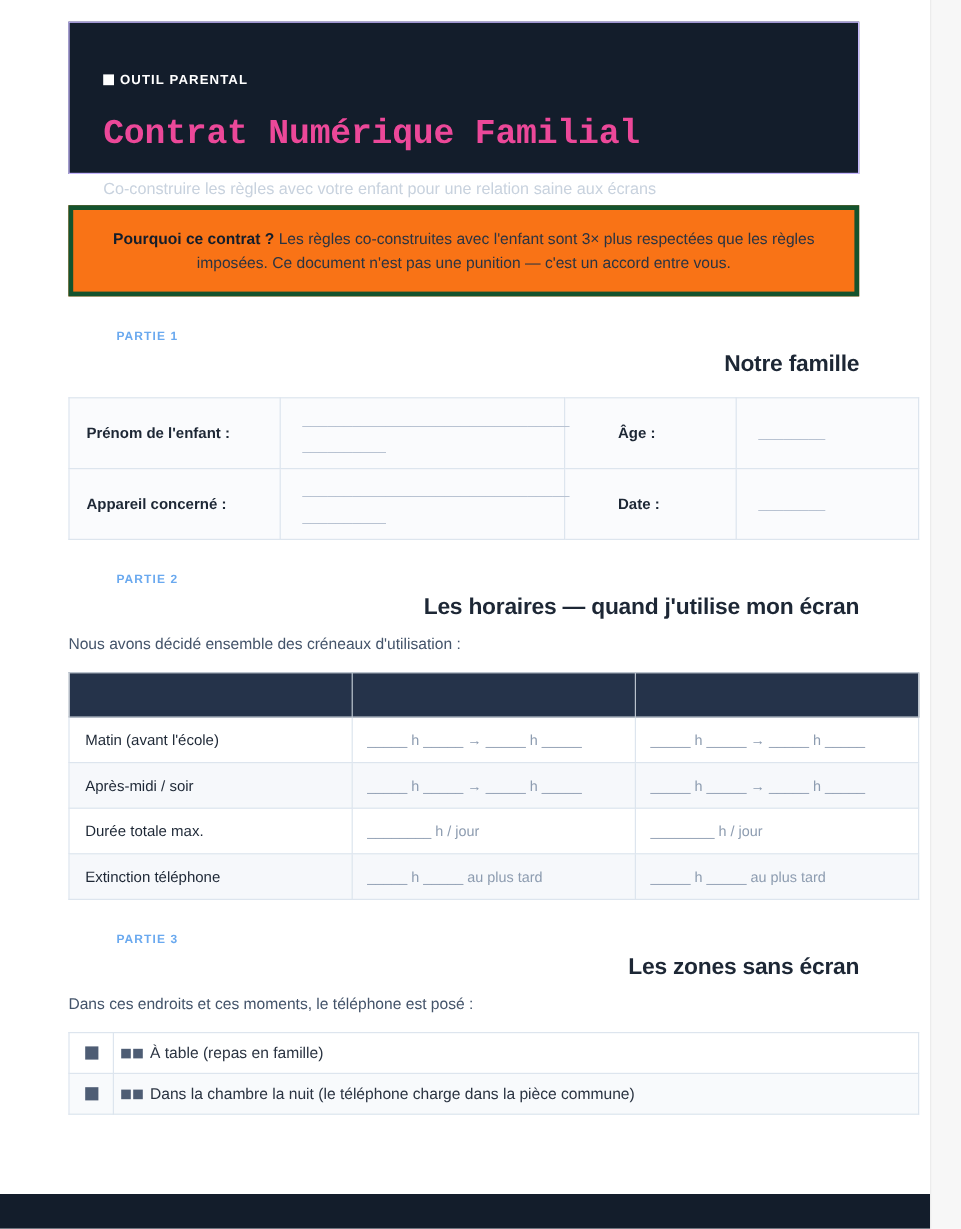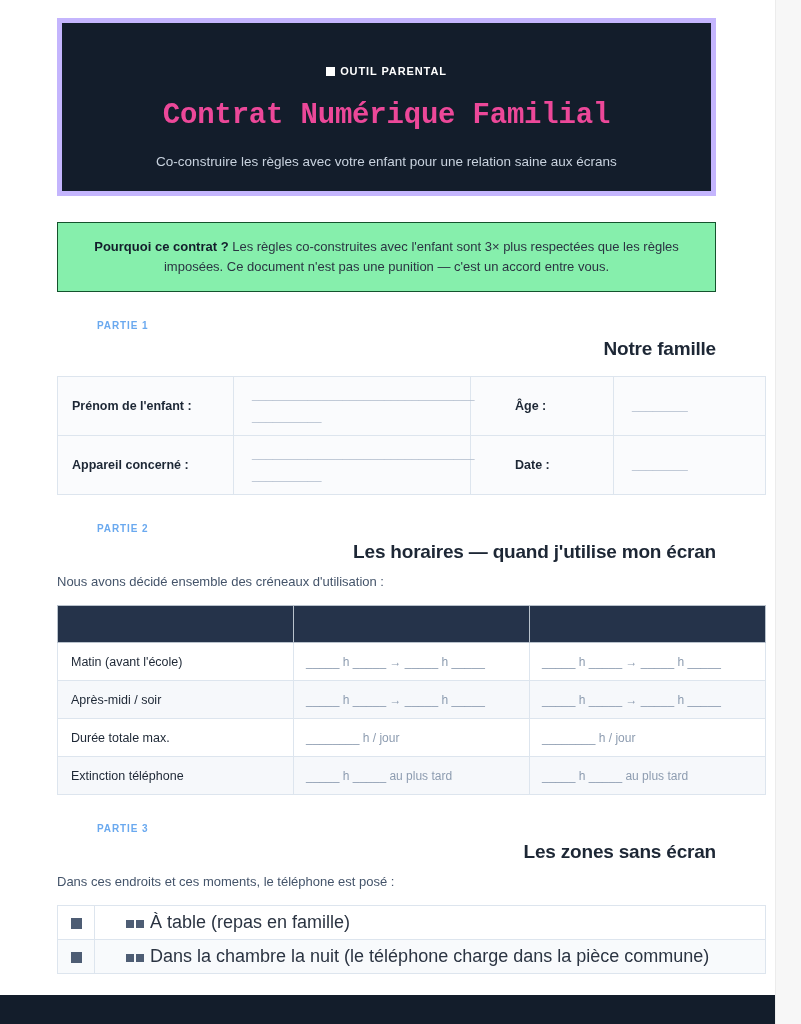--- a/index.html
+++ b/index.html
@@ -40,25 +40,25 @@
   .content {
     position: absolute;
     left: 57px;
     top: 18px;
     width: 659px;
   }
 
   
   .banner {
     background: #131d2b;
-    border: 5px solid #c4b5fd;
+    border: 1px solid #c4b5fd;
     box-sizing: border-box;
     padding: 30px 28px 30px;
-    text-align: center;
-    height: 178px;
+    text-align: left;
+    height: 127px;
   }
   .banner-badge {
     color: #ffffff;
     font-size: 11px;
     font-weight: bold;
     letter-spacing: 0.9px;
     margin: 12px 0 0;
     display: block;
   }
   .tofu {
@@ -79,22 +79,22 @@
   }
   .banner-sub {
     color: #c8d2de;
     font-size: 13.5px;
     margin: 22px 0 0;
   }
 
   
   .callout {
     margin-top: 26px;
-    background: #86efac;
-    border: 1px solid #14532d;
+    background: #f97316;
+    border: 4px solid #14532d;
     box-sizing: border-box;
     padding: 14px 22px;
     text-align: center;
     color: #2b3442;
     font-size: 13px;
     line-height: 1.55;
   }
   .callout b { color: #131d2b; }
 
   
@@ -187,22 +187,22 @@
     text-align: center;
   }
   .chkbox {
     display: inline-block;
     width: 11px;
     height: 11px;
     background: #4e5d74;
     vertical-align: middle;
   }
   .tbl-zones .zone-label {
-    padding: 0 31px;
-    font-size: 18px;
+    padding: 0 6px;
+    font-size: 13px;
     color: #2b3442;
   }
   .tofu-dark {
     display: inline-block;
     width: 8px;
     height: 8px;
     background: #4e5d74;
     vertical-align: 0px;
     margin-right: 2px;
   }

